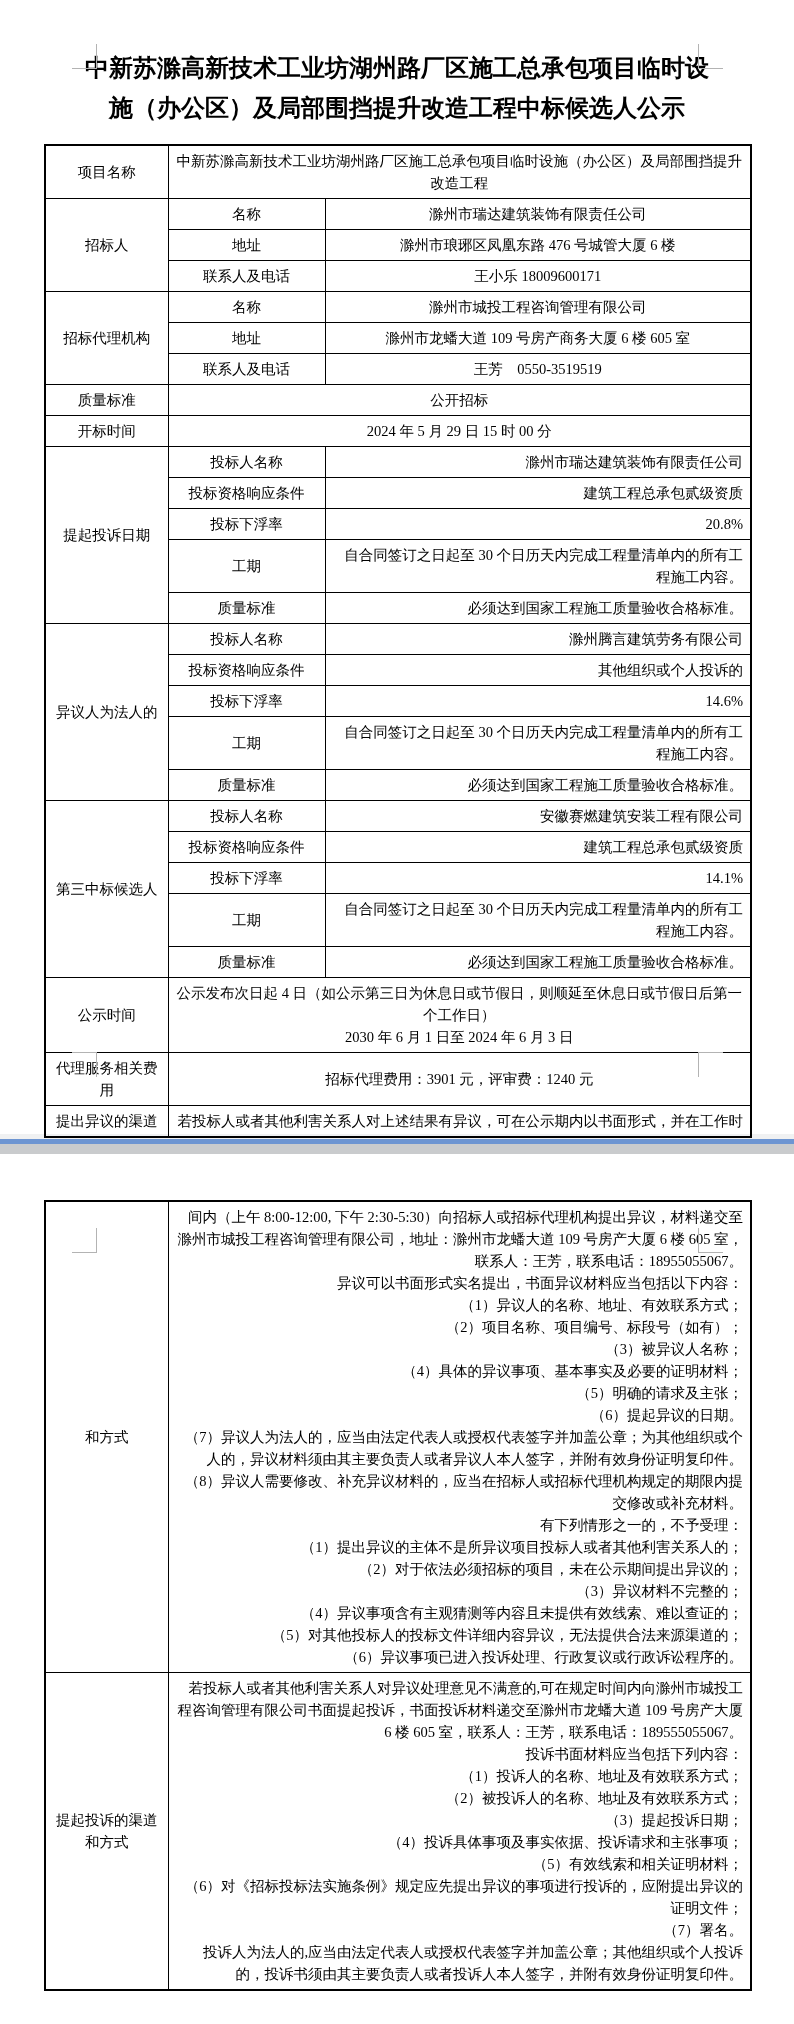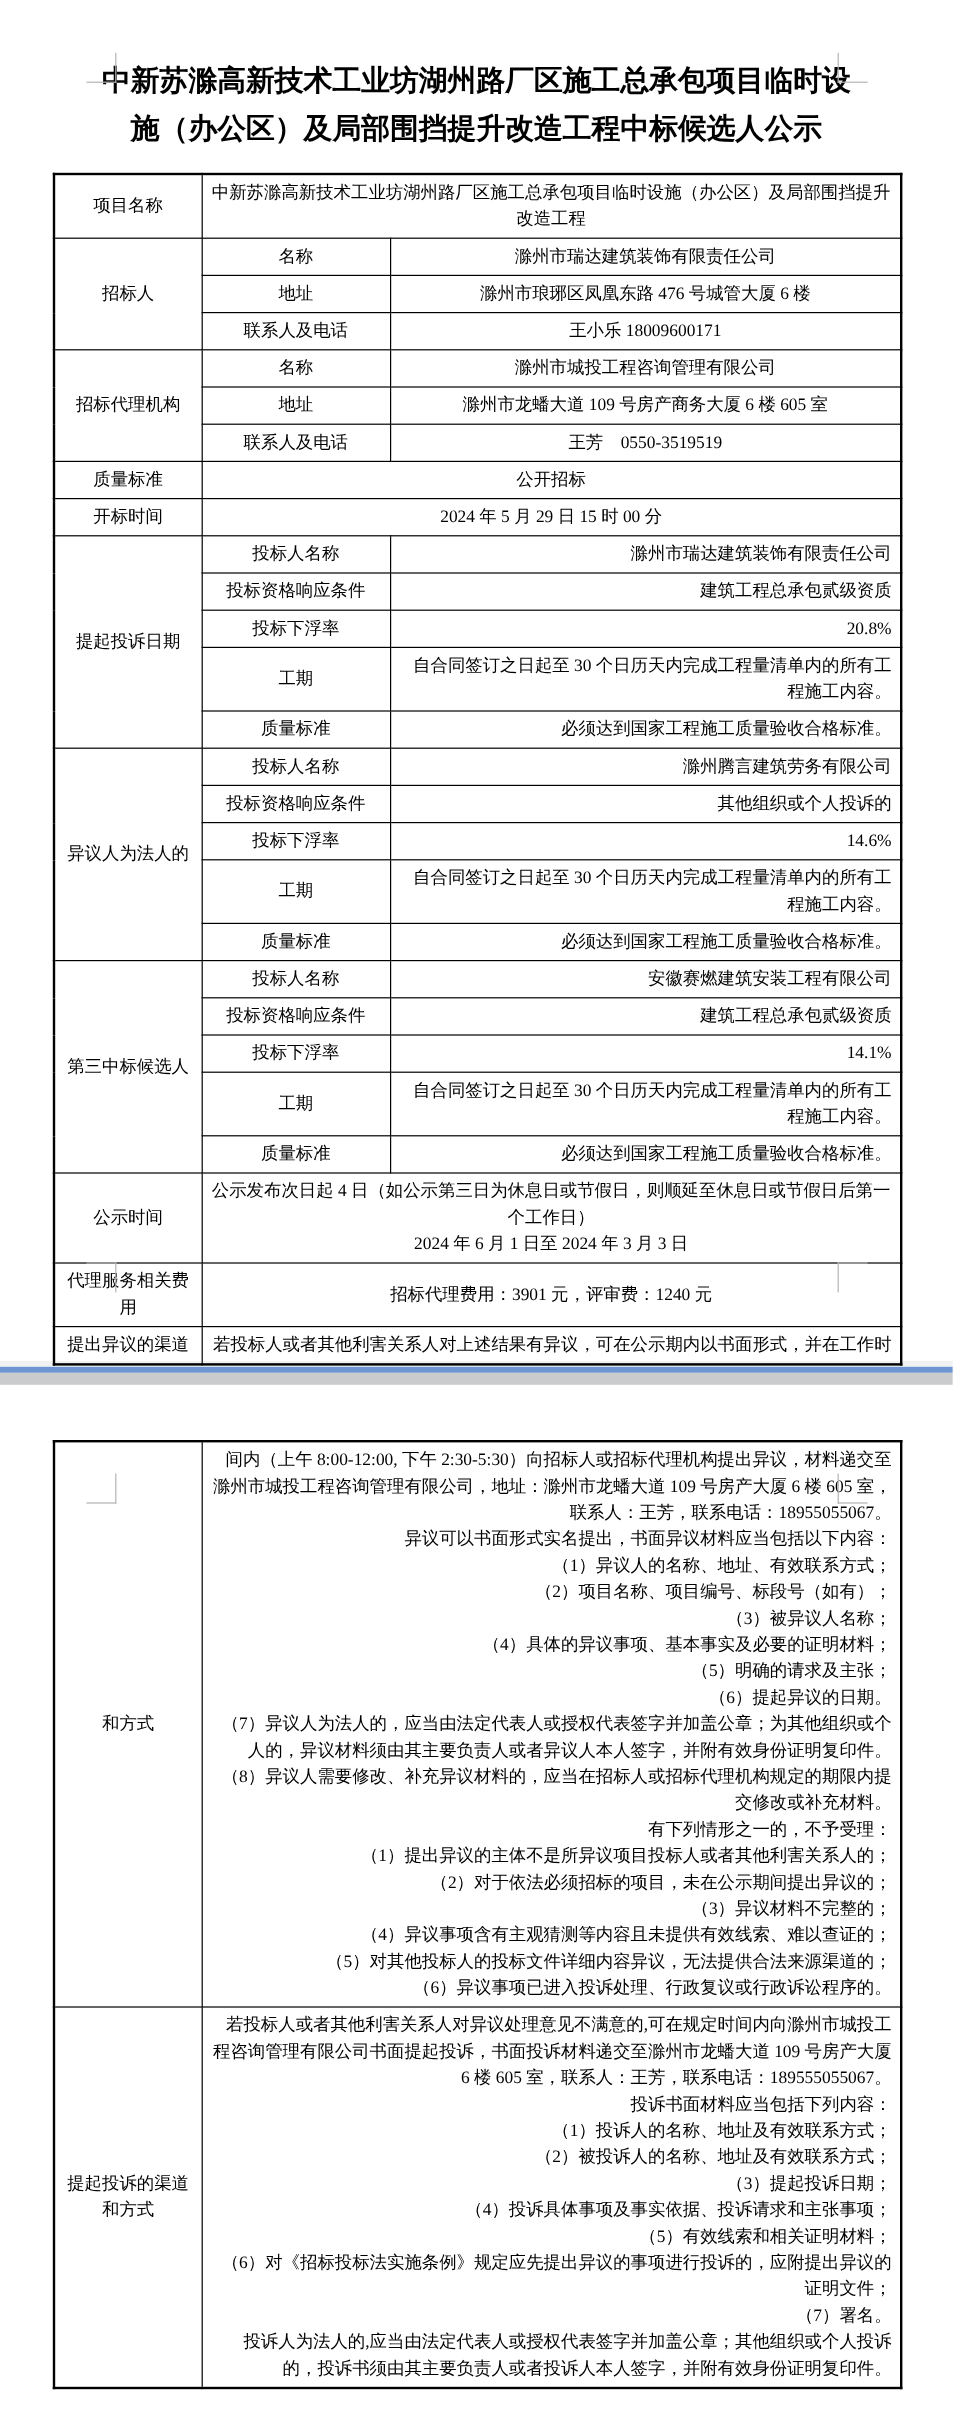--- a/index.html
+++ b/index.html
@@ -156,21 +156,21 @@
     </tr>
     <tr>
       <td class="c">质量标准</td>
       <td class="l pre">　必须达到国家工程施工质量验收合格标准。</td>
     </tr>
 
     <tr>
       <td class="c">公示时间</td>
       <td colspan="2" class="c">
         <div>公示发布次日起 4 日（如公示第三日为休息日或节假日，则顺延至休息日或节假日后第一个工作日）</div>
-        <div>2024 年 6 月 1 日至 2024 年 3 月 3 日</div>
+        <div>2030 年 6 月 1 日至 2024 年 6 月 3 日</div>
       </td>
     </tr>
     <tr>
       <td class="c">代理服务相关费用</td>
       <td colspan="2" class="c">招标代理费用：3901 元，评审费：1240 元</td>
     </tr>
     <tr>
       <td class="c">提出异议的渠道</td>
       <td colspan="2" class="l">若投标人或者其他利害关系人对上述结果有异议，可在公示期内以书面形式，并在工作时</td>
     </tr>

